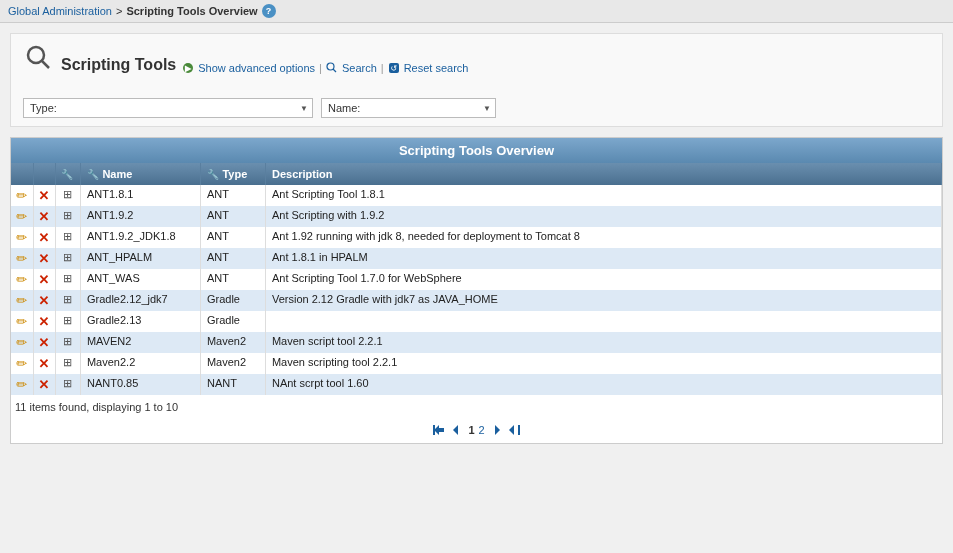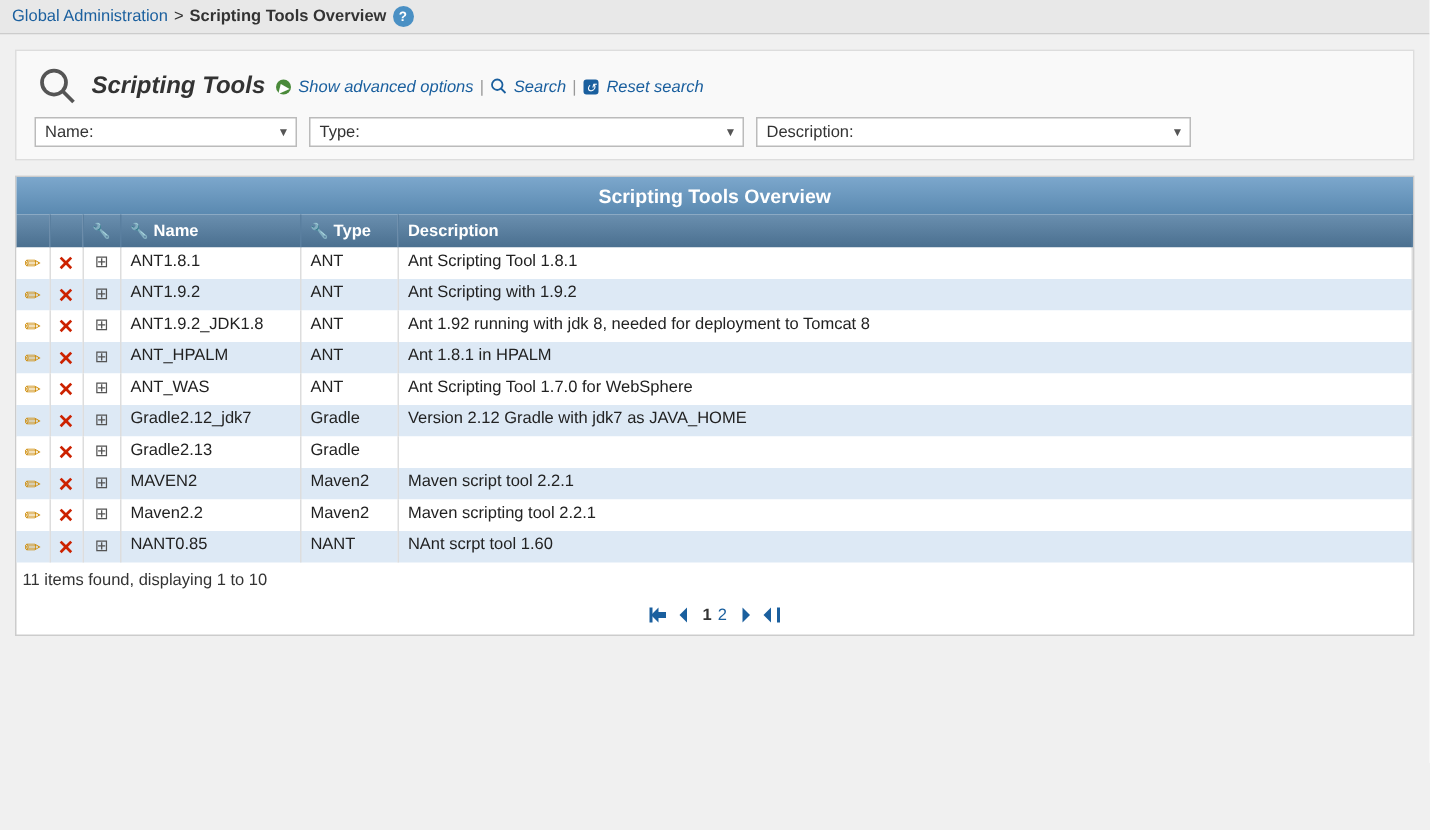--- a/index.html
+++ b/index.html
@@ -38,24 +38,23 @@
       background: #f0f0f0;
     }
     .search-panel {
       background: #f9f9f9;
       border: 1px solid #ddd;
       padding: 8px 12px;
       margin-bottom: 10px;
     }
     .search-header {
       display: flex;
-      align-items: center;
+      align-items: flex-end;
       gap: 6px;
-      margin-bottom: 4px;
-      font-style: italic;
+      margin-bottom: 24px;
     }
     .search-icon-circle {
       width: 32px;
       height: 32px;
       display: flex;
       align-items: center;
       justify-content: center;
     }
     .search-icon-circle svg {
       width: 28px;
@@ -256,36 +255,29 @@
               <rect x="1" y="1" width="10" height="10" rx="2" fill="#1a5f9e"></rect>
               <text x="2.5" y="9" font-size="8" fill="white">↺</text>
             </svg>
           <span>Reset search</span>
         </a>
       </div>
     </div>
     <div class="search-filters">
       <div class="filter-group">
         <div class="select-wrapper">
-          <select style="width:175px;">
-            <option>Name:</option>
+          <select style="width:290px;">
+            <option>Type:</option>
           </select>
         </div>
       </div>
       <div class="filter-group">
         <div class="select-wrapper">
-          <select style="width:290px;">
-            <option>Type:</option>
-          </select>
-        </div>
-      </div>
-      <div class="filter-group filter-group-wide">
-        <div class="select-wrapper">
-          <select style="width:290px;">
-            <option>Description:</option>
+          <select style="width:175px;">
+            <option>Name:</option>
           </select>
         </div>
       </div>
     </div>
   </div>
 
   <div class="table-container">
     <div class="table-title">Scripting Tools Overview</div>
     <table>
       <thead>

